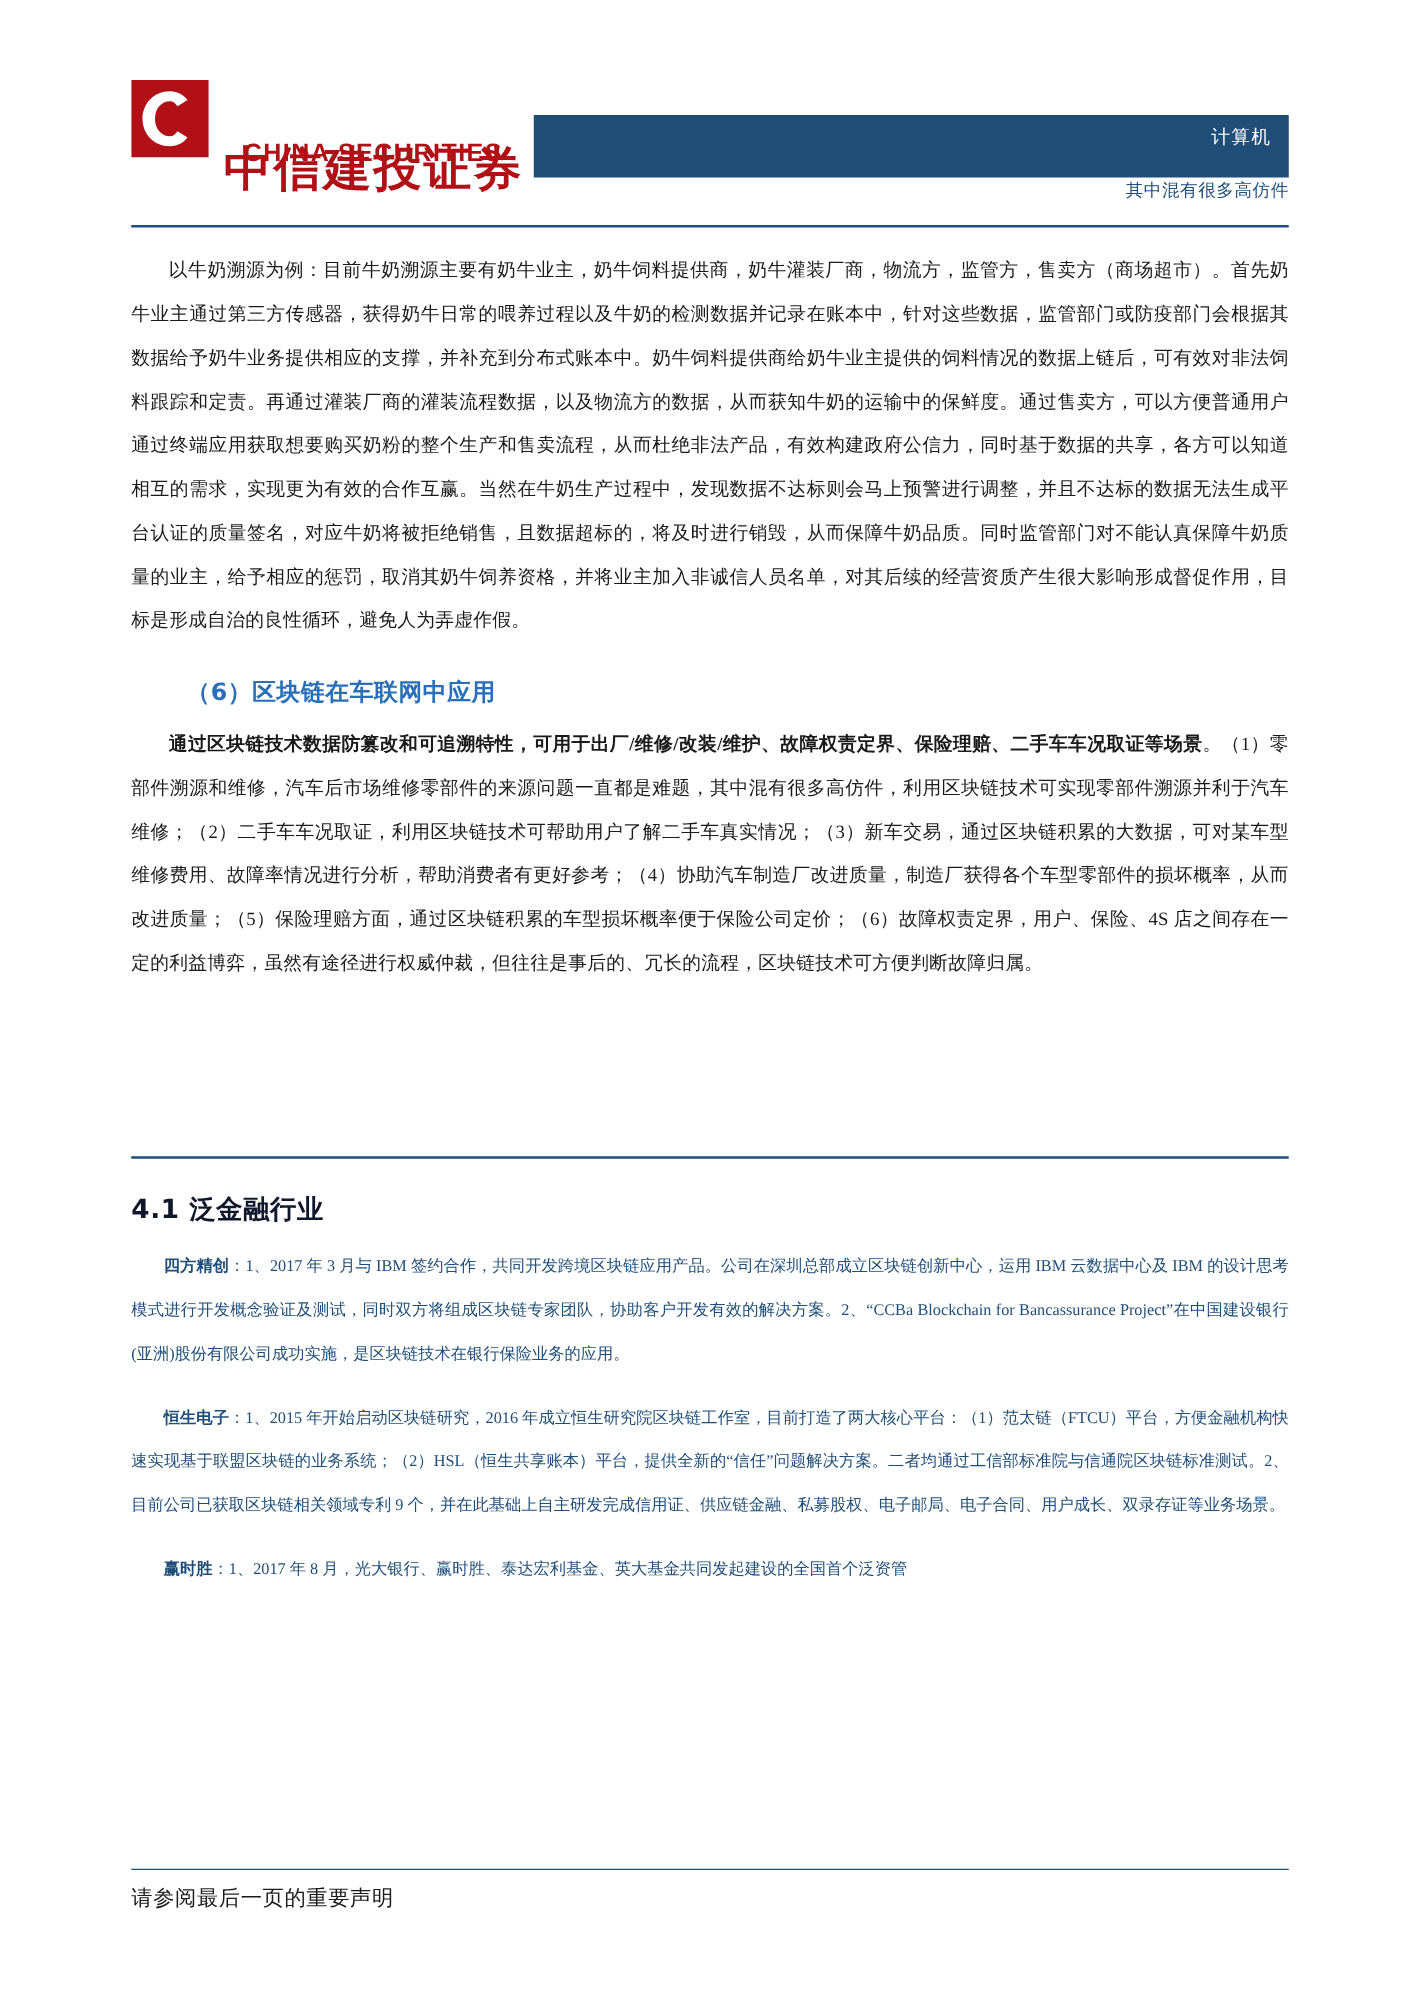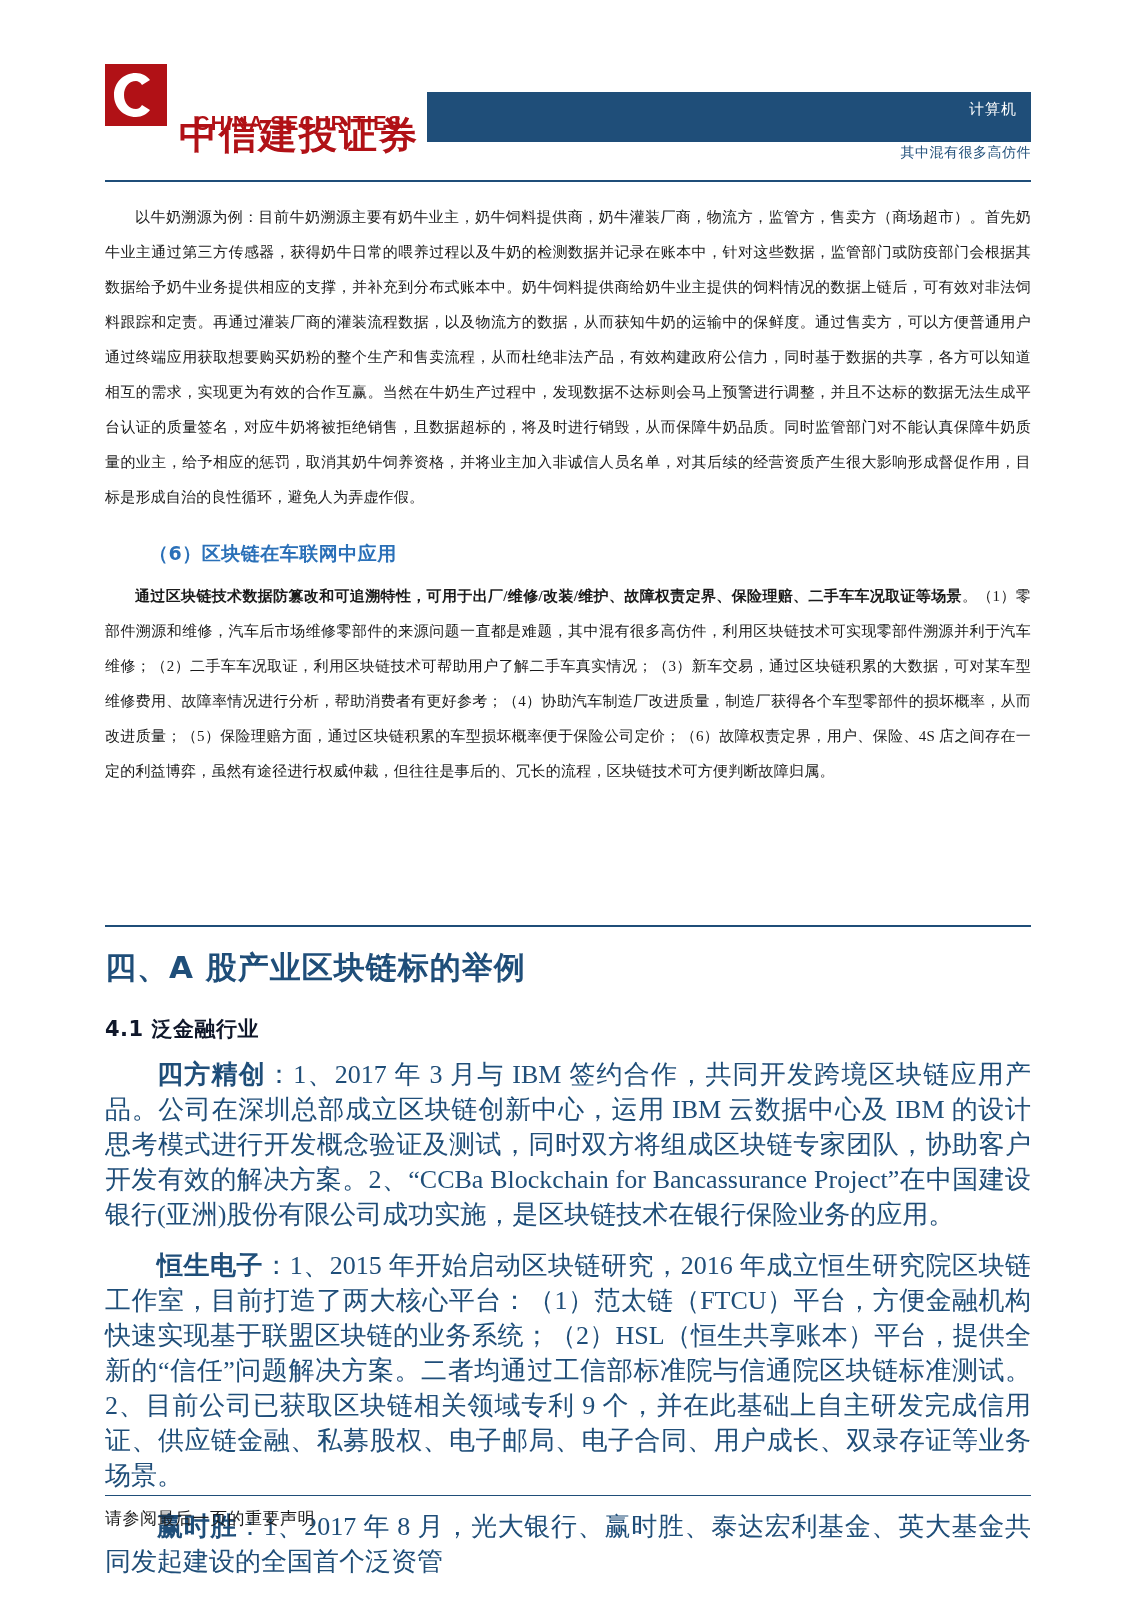--- a/index.html
+++ b/index.html
@@ -145,21 +145,21 @@
   h3.subchapter {
     font-size: 21px;
     font-weight: bold;
     color: #0f172a;
     font-family: "DejaVu Sans", sans-serif;
     margin: 26px 0 14px 0;
     letter-spacing: 0.5px;
   }
   p.sub-body {
     margin: 0;
-    font-size: 26px;
+    font-size: 13px;
     line-height: 35px;
     text-align: justify;
     text-justify: inter-ideograph;
     text-indent: 2em;
     color: #1f4e79;
   }
   p.sub-body .lead { font-weight: bold; color: #1f4e79; }
 
   
   .footer-rule {
@@ -203,21 +203,20 @@
   <div class="content">
 
     <p class="body-text">以牛奶溯源为例：目前牛奶溯源主要有奶牛业主，奶牛饲料提供商，奶牛灌装厂商，物流方，监管方，售卖方（商场超市）。首先奶牛业主通过第三方传感器，获得奶牛日常的喂养过程以及牛奶的检测数据并记录在账本中，针对这些数据，监管部门或防疫部门会根据其数据给予奶牛业务提供相应的支撑，并补充到分布式账本中。奶牛饲料提供商给奶牛业主提供的饲料情况的数据上链后，可有效对非法饲料跟踪和定责。再通过灌装厂商的灌装流程数据，以及物流方的数据，从而获知牛奶的运输中的保鲜度。通过售卖方，可以方便普通用户通过终端应用获取想要购买奶粉的整个生产和售卖流程，从而杜绝非法产品，有效构建政府公信力，同时基于数据的共享，各方可以知道相互的需求，实现更为有效的合作互赢。当然在牛奶生产过程中，发现数据不达标则会马上预警进行调整，并且不达标的数据无法生成平台认证的质量签名，对应牛奶将被拒绝销售，且数据超标的，将及时进行销毁，从而保障牛奶品质。同时监管部门对不能认真保障牛奶质量的业主，给予相应的惩罚，取消其奶牛饲养资格，并将业主加入非诚信人员名单，对其后续的经营资质产生很大影响形成督促作用，目标是形成自治的良性循环，避免人为弄虚作假。</p>
 
     <div class="sec-head">（6）区块链在车联网中应用</div>
 
     <p class="body-text"><b class="em">通过区块链技术数据防篡改和可追溯特性，可用于出厂/维修/改装/维护、故障权责定界、保险理赔、二手车车况取证等场景</b><span>。（1）零部件溯源和维修，汽车后市场维修零部件的来源问题一直都是难题，其中混有很多高仿件，利用区块链技术可实现零部件溯源并利于汽车维修；（2）二手车车况取证，利用区块链技术可帮助用户了解二手车真实情况；（3）新车交易，通过区块链积累的大数据，可对某车型维修费用、故障率情况进行分析，帮助消费者有更好参考；（4）协助汽车制造厂改进质量，制造厂获得各个车型零部件的损坏概率，从而改进质量；（5）保险理赔方面，通过区块链积累的车型损坏概率便于保险公司定价；（6）故障权责定界，用户、保险、4S 店之间存在一定的利益博弈，虽然有途径进行权威仲裁，但往往是事后的、冗长的流程，区块链技术可方便判断故障归属。</span></p>
 
     <div class="chapter-wrap">
       <div class="chapter-rule"></div>
-      <h2 class="chapter">四、A 股产业区块链标的举例</h2>
 
       <h3 class="subchapter">4.1 泛金融行业</h3>
 
       <p class="sub-body"><span class="lead">四方精创</span><span>：1、2017 年 3 月与 IBM 签约合作，共同开发跨境区块链应用产品。公司在深圳总部成立区块链创新中心，运用 IBM 云数据中心及 IBM 的设计思考模式进行开发概念验证及测试，同时双方将组成区块链专家团队，协助客户开发有效的解决方案。2、“CCBa Blockchain for Bancassurance Project”在中国建设银行(亚洲)股份有限公司成功实施，是区块链技术在银行保险业务的应用。</span></p>
       <div class="para-gap"></div>
       <p class="sub-body"><span class="lead">恒生电子</span><span>：1、2015 年开始启动区块链研究，2016 年成立恒生研究院区块链工作室，目前打造了两大核心平台：（1）范太链（FTCU）平台，方便金融机构快速实现基于联盟区块链的业务系统；（2）HSL（恒生共享账本）平台，提供全新的“信任”问题解决方案。二者均通过工信部标准院与信通院区块链标准测试。2、目前公司已获取区块链相关领域专利 9 个，并在此基础上自主研发完成信用证、供应链金融、私募股权、电子邮局、电子合同、用户成长、双录存证等业务场景。</span></p>
       <div class="para-gap"></div>
       <p class="sub-body"><span class="lead">赢时胜</span><span>：1、2017 年 8 月，光大银行、赢时胜、泰达宏利基金、英大基金共同发起建设的全国首个泛资管</span></p>
     </div>
 

